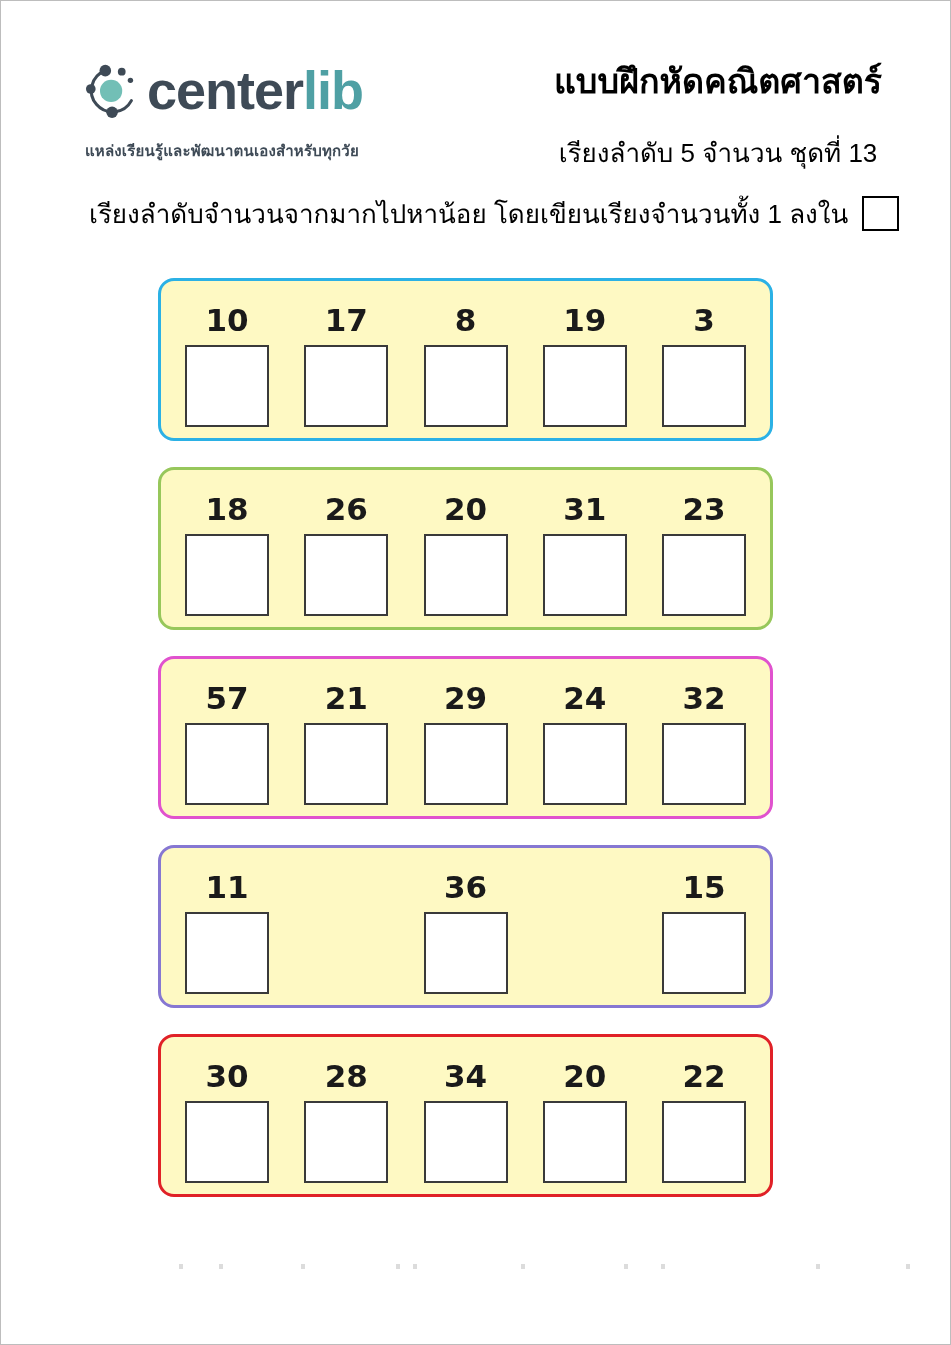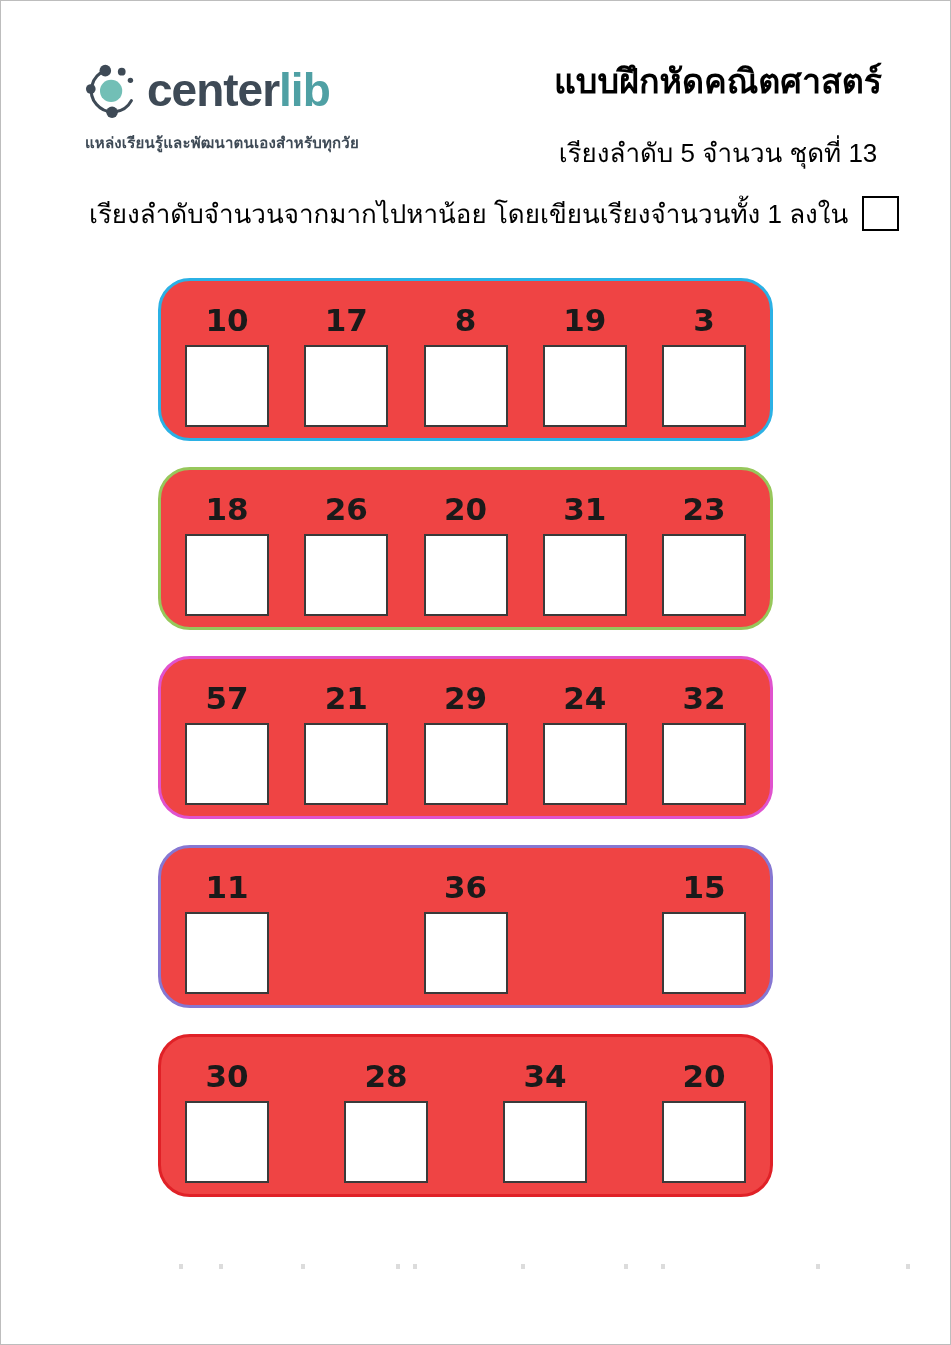--- a/index.html
+++ b/index.html
@@ -10,24 +10,24 @@
     border: 1px solid #bdbdbd;
     font-family: "Liberation Sans", sans-serif;
     color: #111;
     overflow: hidden;
   }
 
   
   .logo { position: absolute; left: 84px; top: 58px; }
   .logo-row { display: flex; align-items: center; }
   .logo-icon { width: 58px; height: 62px; flex: 0 0 auto; }
-  .brand { font-size: 46px; font-weight: 700; letter-spacing: -1px; line-height: 1; margin-left: 4px; }
+  .brand { font-size: 54px; font-weight: 700; letter-spacing: -1px; line-height: 1; margin-left: 4px; }
   .brand .p1 { color: #3e4a56; }
   .brand .p2 { color: #4fa0a4; }
-  .tagline { margin-top: 10px; font-size: 15px; font-weight: 600; color: #3e4a56; letter-spacing: .2px; }
+  .tagline { margin-top: 18px; font-size: 15px; font-weight: 600; color: #3e4a56; letter-spacing: .2px; }
 
   
   .header { position: absolute; top: 60px; right: 32px; width: 400px; text-align: center; }
   .title { font-size: 34px; font-weight: 700; color: #000; line-height: 1.2; }
   .subtitle { margin-top: 30px; font-size: 26px; color: #000; }
 
   
   .instruction {
     position: absolute; left: 88px; top: 192px; width: 820px;
     font-size: 26px; color: #000; display: flex; align-items: center;
@@ -37,22 +37,22 @@
     border: 2px solid #000; margin-left: 14px; background: #fff; flex: 0 0 auto;
   }
 
   
   .groups {
     position: absolute; left: 157px; top: 277px;
     display: flex; flex-direction: column; gap: 26px;
   }
   .group {
     width: 615px; height: 163px;
-    border: 3px solid #000; border-radius: 32px;
-    background: #ef4444;
+    border: 3px solid #000; border-radius: 16px;
+    background: #fef9c3;
     padding: 22px 24px 0 24px;
     display: flex; justify-content: space-between;
   }
   .cell { width: 84px; display: flex; flex-direction: column; align-items: center; }
   .num {
     height: 42px; font-size: 31px; font-weight: 700; line-height: 1.1;
     color: #1a1a1a; font-family: "DejaVu Sans", "Liberation Sans", sans-serif;
   }
   .answer-box {
     width: 84px; height: 82px;
@@ -185,20 +185,24 @@
         <div class="answer-box"></div>
       </div>
       <div class="cell">
         <div class="num">34</div>
         <div class="answer-box"></div>
       </div>
       <div class="cell">
         <div class="num">20</div>
         <div class="answer-box"></div>
       </div>
+      <div class="cell">
+        <div class="num">22</div>
+        <div class="answer-box"></div>
+      </div>
     </div>
   </div>
 
 <div class="footer-marks">
   <i style="left:178px"></i>
     <i style="left:218px"></i>
     <i style="left:300px"></i>
   <i style="left:395px"></i>
     <i style="left:412px"></i>
     <i style="left:520px"></i>

